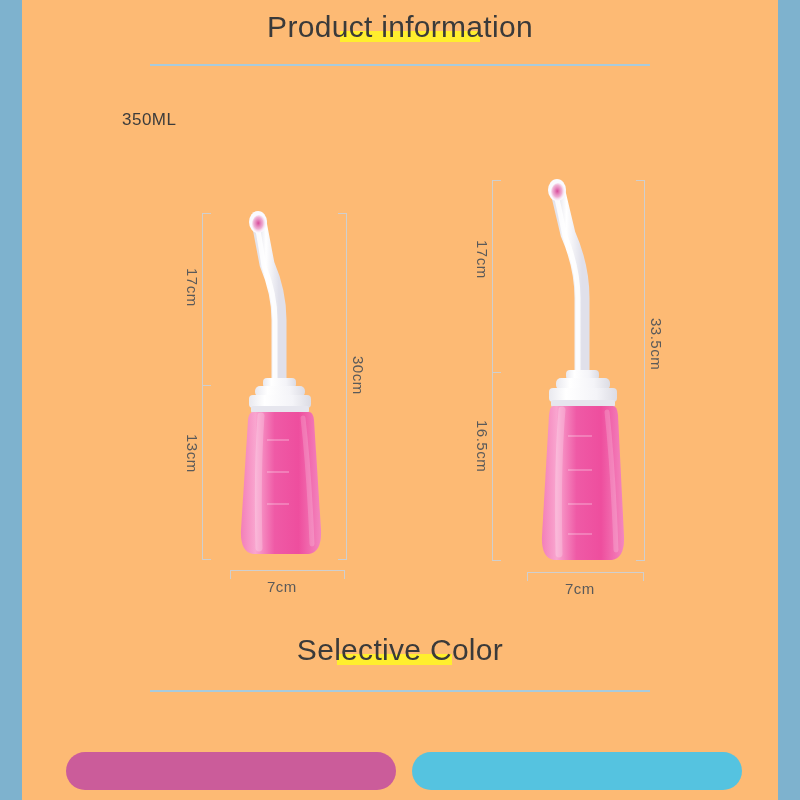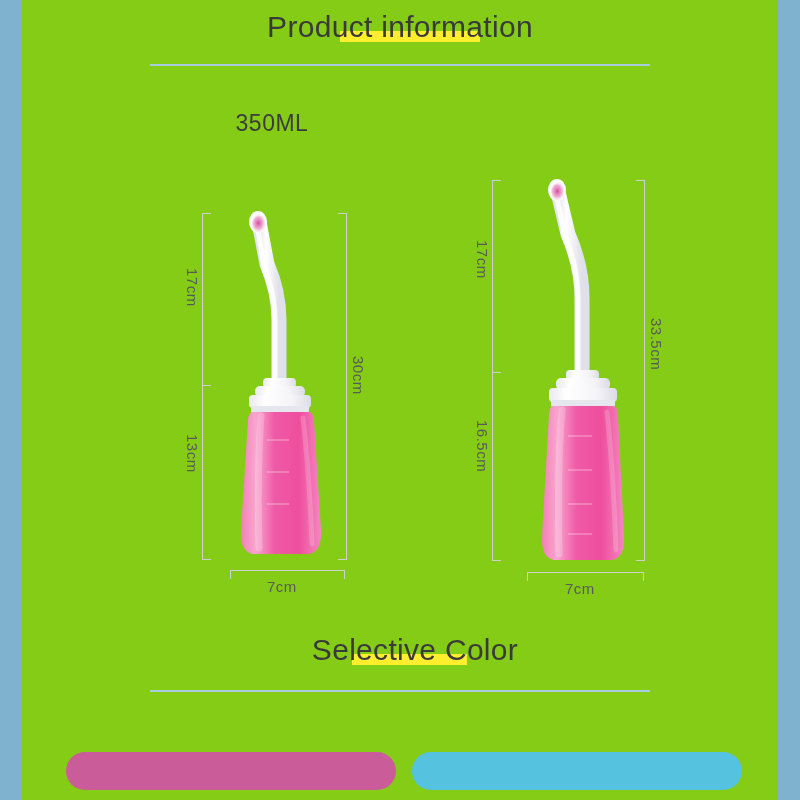--- a/index.html
+++ b/index.html
@@ -26,21 +26,21 @@
   }
   .side-bar.left  { left: 0; }
   .side-bar.right { right: 0; }
 
   .page {
     position: absolute;
     left: 22px;
     top: 0;
     width: 756px;
     height: 800px;
-    background: #84cc16;
+    background: #fdba74;
   }
 
   
   .heading {
     position: absolute;
     left: 0;
     width: 756px;
     text-align: center;
   }
   .heading-text {
@@ -71,22 +71,22 @@
   }
 
   
   .product {
     position: absolute;
     top: 0;
   }
   .product-label {
     position: absolute;
     width: 100%;
-    text-align: center;
-    font-size: 23px;
+    text-align: left;
+    font-size: 17px;
     color: #3c3c3c;
     letter-spacing: 0.5px;
   }
 
   
   .dim-line-v {
     position: absolute;
     width: 1px;
     background: #cfcfcf;
   }
@@ -302,21 +302,21 @@
         <g opacity="0.3" stroke="#ffffff" stroke-width="1.6">
           <line x1="56" y1="268" x2="80" y2="268"></line>
           <line x1="56" y1="302" x2="80" y2="302"></line>
           <line x1="56" y1="336" x2="80" y2="336"></line>
           <line x1="56" y1="366" x2="80" y2="366"></line>
         </g>
       </svg>
     </div>
   </div>
 
-  <div class="heading" style="top:633px;margin-left:15px;">
+  <div class="heading" style="top:633px;">
     <span class="heading-text">
       <span class="hl" style="left:40px; width:115px;"></span>
       <span class="txt">Selective Color</span>
     </span>
   </div>
   <div class="divider" style="left:128px; top:690px; width:500px;"></div>
 
   <div class="swatch" style="left:44px; top:752px; width:330px; height:38px; background:#cb5c9a;"></div>
   <div class="swatch" style="left:390px; top:752px; width:330px; height:38px; background:#55c3e0;"></div>
 

